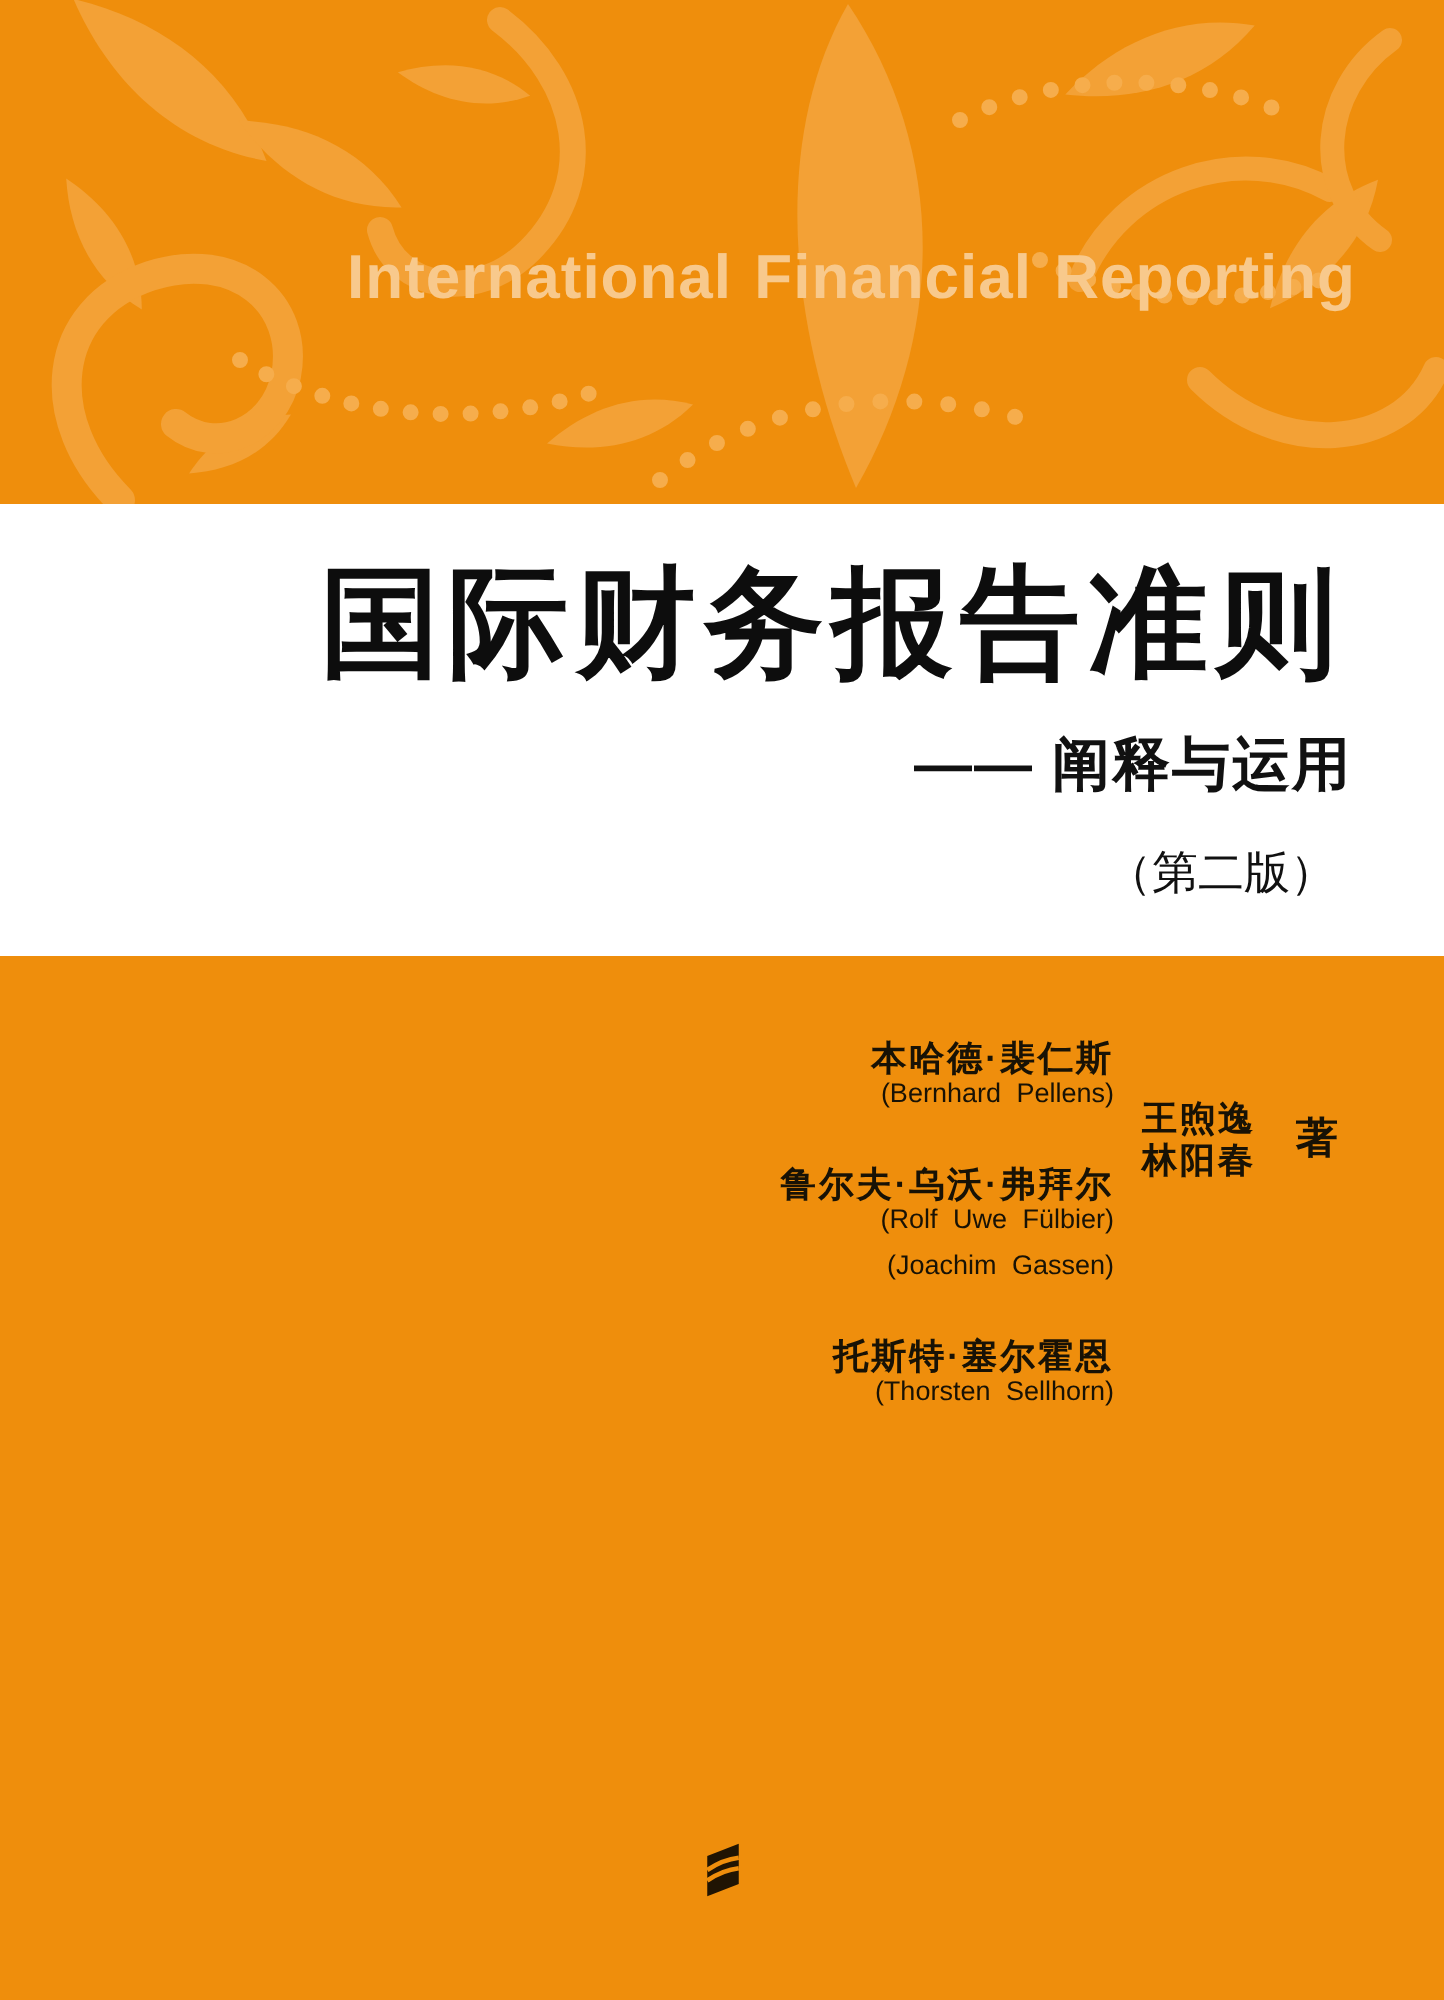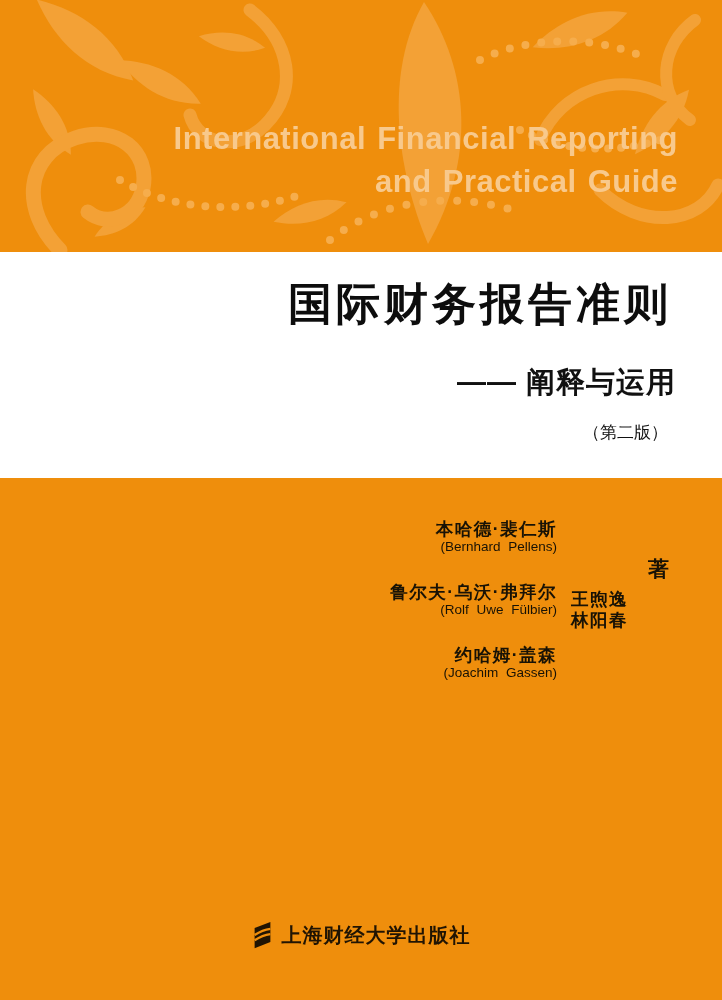--- a/index.html
+++ b/index.html
@@ -14,40 +14,40 @@
   .eng-title{
     position:absolute;top:117px;right:44px;text-align:right;
     font-weight:bold;font-size:31px;line-height:43px;
     color:#F8C98C;letter-spacing:0.5px;word-spacing:2px;white-space:nowrap;
   }
   
   .white-band{position:absolute;top:252px;left:0;width:722px;height:226px;background:#FFFFFF;}
   .main-title{
     position:absolute;top:281px;right:50px;
     font-family:"DejaVu Serif","Liberation Serif",serif;
-    font-weight:bold;font-size:44px;line-height:1.06;
+    font-weight:bold;font-size:60px;line-height:1.06;
     letter-spacing:4px;color:#0D0D0D;white-space:nowrap;
   }
   .subtitle{
     position:absolute;top:363px;right:46px;
     font-weight:bold;font-size:29px;color:#111111;
     letter-spacing:1px;white-space:nowrap;text-align:center;
   }
   .edition{
     position:absolute;top:421px;right:54px;
     font-family:Liberation Mono, monospace;
-    font-size:17px;color:#111111;white-space:nowrap;
+    font-size:23px;color:#111111;white-space:nowrap;
   }
   
   .authors{position:absolute;top:491px;right:165px;text-align:right;color:#181205;}
   .author-cn{font-size:17.5px;font-weight:bold;line-height:20px;letter-spacing:1.5px;white-space:nowrap;margin-top:28px;}
   .author-en{font-size:13.5px;line-height:15px;margin-bottom:8px;word-spacing:4px;white-space:nowrap;}
   .translators{
     position:absolute;left:571px;top:549px;color:#181205;
-    font-size:17.5px;font-weight:bold;line-height:21px;letter-spacing:1.5px;white-space:nowrap;margin-top:40px;
+    font-size:17.5px;font-weight:bold;line-height:21px;letter-spacing:1.5px;white-space:nowrap;
   }
   .role{
     position:absolute;left:648px;top:555px;color:#181205;
     font-size:21px;font-weight:bold;
   }
   
   .publisher{
     position:absolute;top:920px;left:0;width:722px;
     display:flex;align-items:center;justify-content:center;gap:9px;
     color:#201403;
@@ -85,53 +85,54 @@
       <g fill="none" stroke="#F6AD4C" stroke-linecap="round" stroke-width="8">
         <path d="M330,240 C380,200 450,190 520,212" stroke-dasharray="0 17"></path>
         <path d="M480,60 C530,35 600,35 650,60" stroke-dasharray="0 16"></path>
         <path d="M120,180 C170,210 240,215 300,195" stroke-dasharray="0 15"></path>
         <path d="M520,130 C560,150 610,155 660,140" stroke-dasharray="0 13"></path>
       </g>
     </svg>
 
     <div class="eng-title">
       <div>International Financial Reporting</div>
-      <div>and Practical Guide</div>
     </div>
   </div>
 
   <div class="white-band"></div>
   <div class="main-title">国际财务报告准则</div>
   <div class="subtitle">—— 阐释与运用</div>
   <div class="edition">（第二版）</div>
 
   <div class="authors">
     <div>
       <div class="author-cn">本哈德·裴仁斯</div>
       <div class="author-en">(Bernhard Pellens)</div>
     </div>
     <div>
       <div class="author-cn">鲁尔夫·乌沃·弗拜尔</div>
       <div class="author-en">(Rolf Uwe Fülbier)</div>
     </div>
     <div>
-      <div class="author-cn">约哈姆·盖森</div>
       <div class="author-en">(Joachim Gassen)</div>
+    </div>
+    <div>
+      <div class="author-cn">托斯特·塞尔霍恩</div>
+      <div class="author-en">(Thorsten Sellhorn)</div>
     </div>
   </div>
 
   <div class="translators">
     <div>王煦逸</div>
     <div>林阳春</div>
   </div>
 
   <div class="role">著</div>
 
   <div class="publisher">
     <svg width="21" height="30" viewBox="0 0 24 34" aria-hidden="true">
       <polygon points="3,9 21,2 21,25 3,32" fill="#201403"></polygon>
       <path d="M3,17 Q12,11 21,10" stroke="#EF8E0C" stroke-width="2.6" fill="none"></path>
       <path d="M3,23 Q12,17 21,16" stroke="#EF8E0C" stroke-width="2.6" fill="none"></path>
     </svg>
-    <span class="publisher-name">上海财经大学出版社</span>
   </div>
 
 </div>
 
 </body></html>

